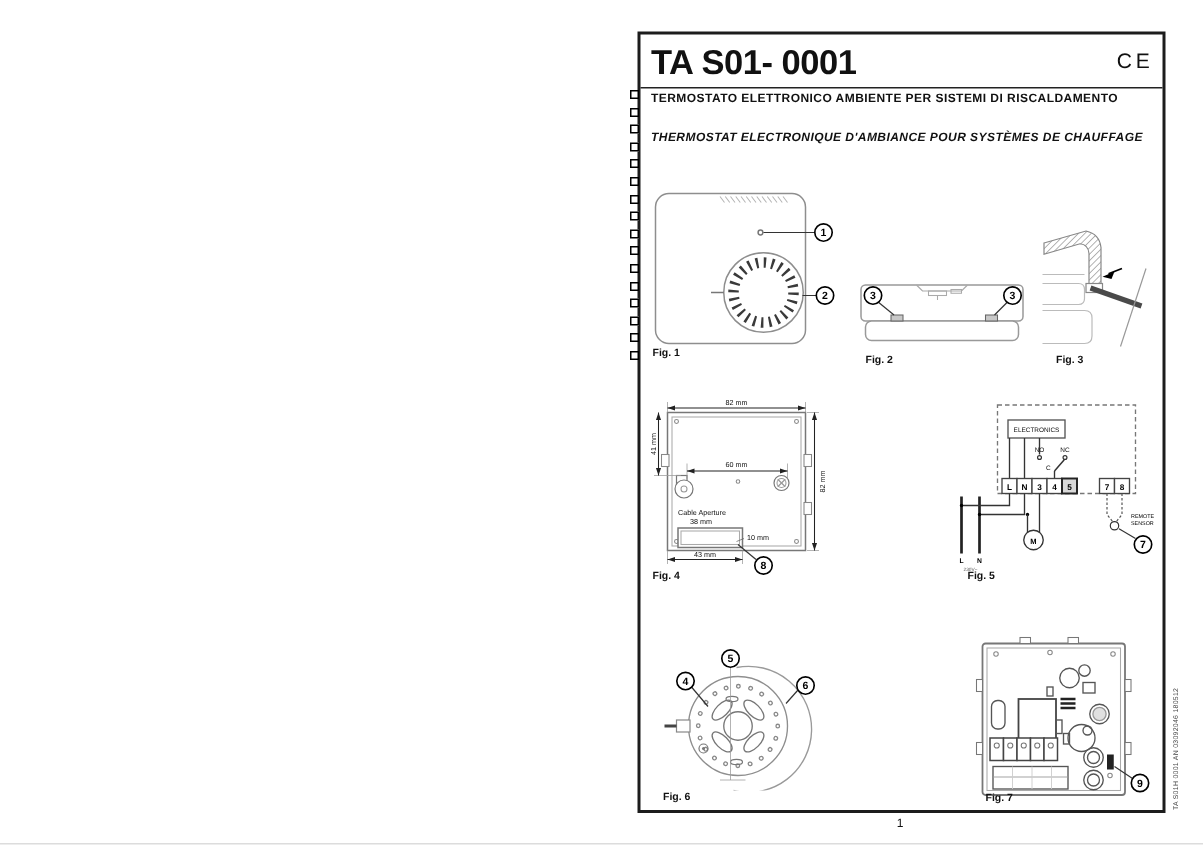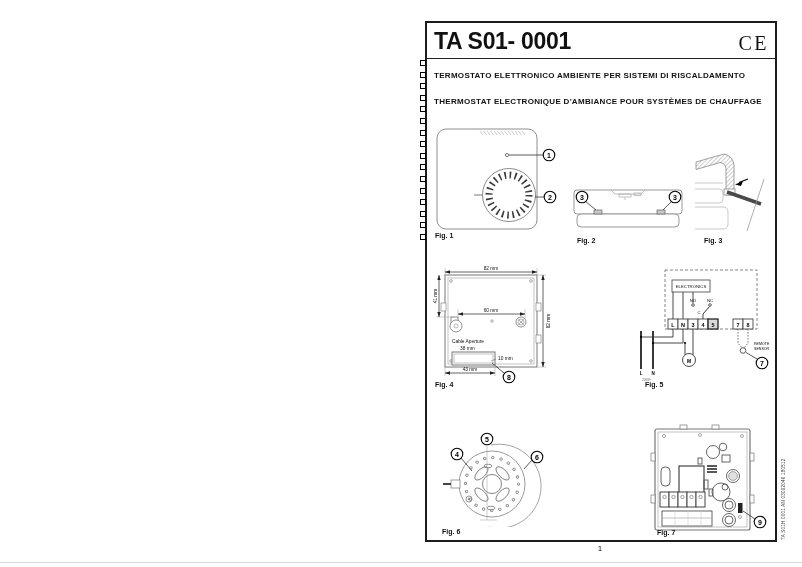--- a/index.html
+++ b/index.html
@@ -6,27 +6,27 @@
   .canvas {
     position:relative; width:802px; height:567px; background:#ffffff;
     font-family:"Liberation Sans", sans-serif; overflow:hidden; color:#111;
   }
   .page {
     position:absolute; left:425px; top:21px; width:352px; height:521px;
     border:2px solid #1c1c1c; background:#fff; box-sizing:border-box;
   }
   .title { position:absolute; left:7px; top:5px; font-size:23px; font-weight:bold;
            letter-spacing:-0.3px; white-space:nowrap; }
-  .ce { position:absolute; right:6px; top:9px; font-size:20px;
-        font-family:Liberation Serif, serif; letter-spacing:2.5px; font-weight:400; }
+  .ce { position:absolute; right:6px; top:9px; font-size:14px;
+        font-family:Liberation Sans, sans-serif; letter-spacing:2.5px; font-weight:400; }
   .title-rule { position:absolute; left:0; right:0; top:35px; height:0; border-top:1px solid #222; }
   .sub { position:absolute; left:7px; white-space:nowrap; font-size:8px; font-weight:bold;
-         letter-spacing:0.3px;margin-top:10px; }
+         letter-spacing:0.3px; }
   .sub.i { font-style:italic; }
-  .sub.s0 { top:38px; } .sub.s1 { top:51px; } .sub.s2 { top:64px; } .sub.s3 { top:77px; }
+  .sub.s0 { top:38px; } .sub.s1 { top:51px; } .sub.s2 { top:64px;font-style:italic; } .sub.s3 { top:77px; }
   .squares { position:absolute; left:-7px; top:37px; display:flex; flex-direction:column; gap:5.6px; }
   .sq { width:6px; height:6px; border:1px solid #000; background:#fff; box-sizing:border-box; }
   .fig { position:absolute; }
   .figcap { position:absolute; font-size:7px; font-weight:bold; white-space:nowrap; }
   .cap1 { left:8px;  top:209px; }
   .cap2 { left:150px; top:214px; }
   .cap3 { left:277px; top:214px; }
   .cap4 { left:8px;  top:358px; }
   .cap5 { left:218px; top:358px; }
   .cap6 { left:15px; top:505px; }

